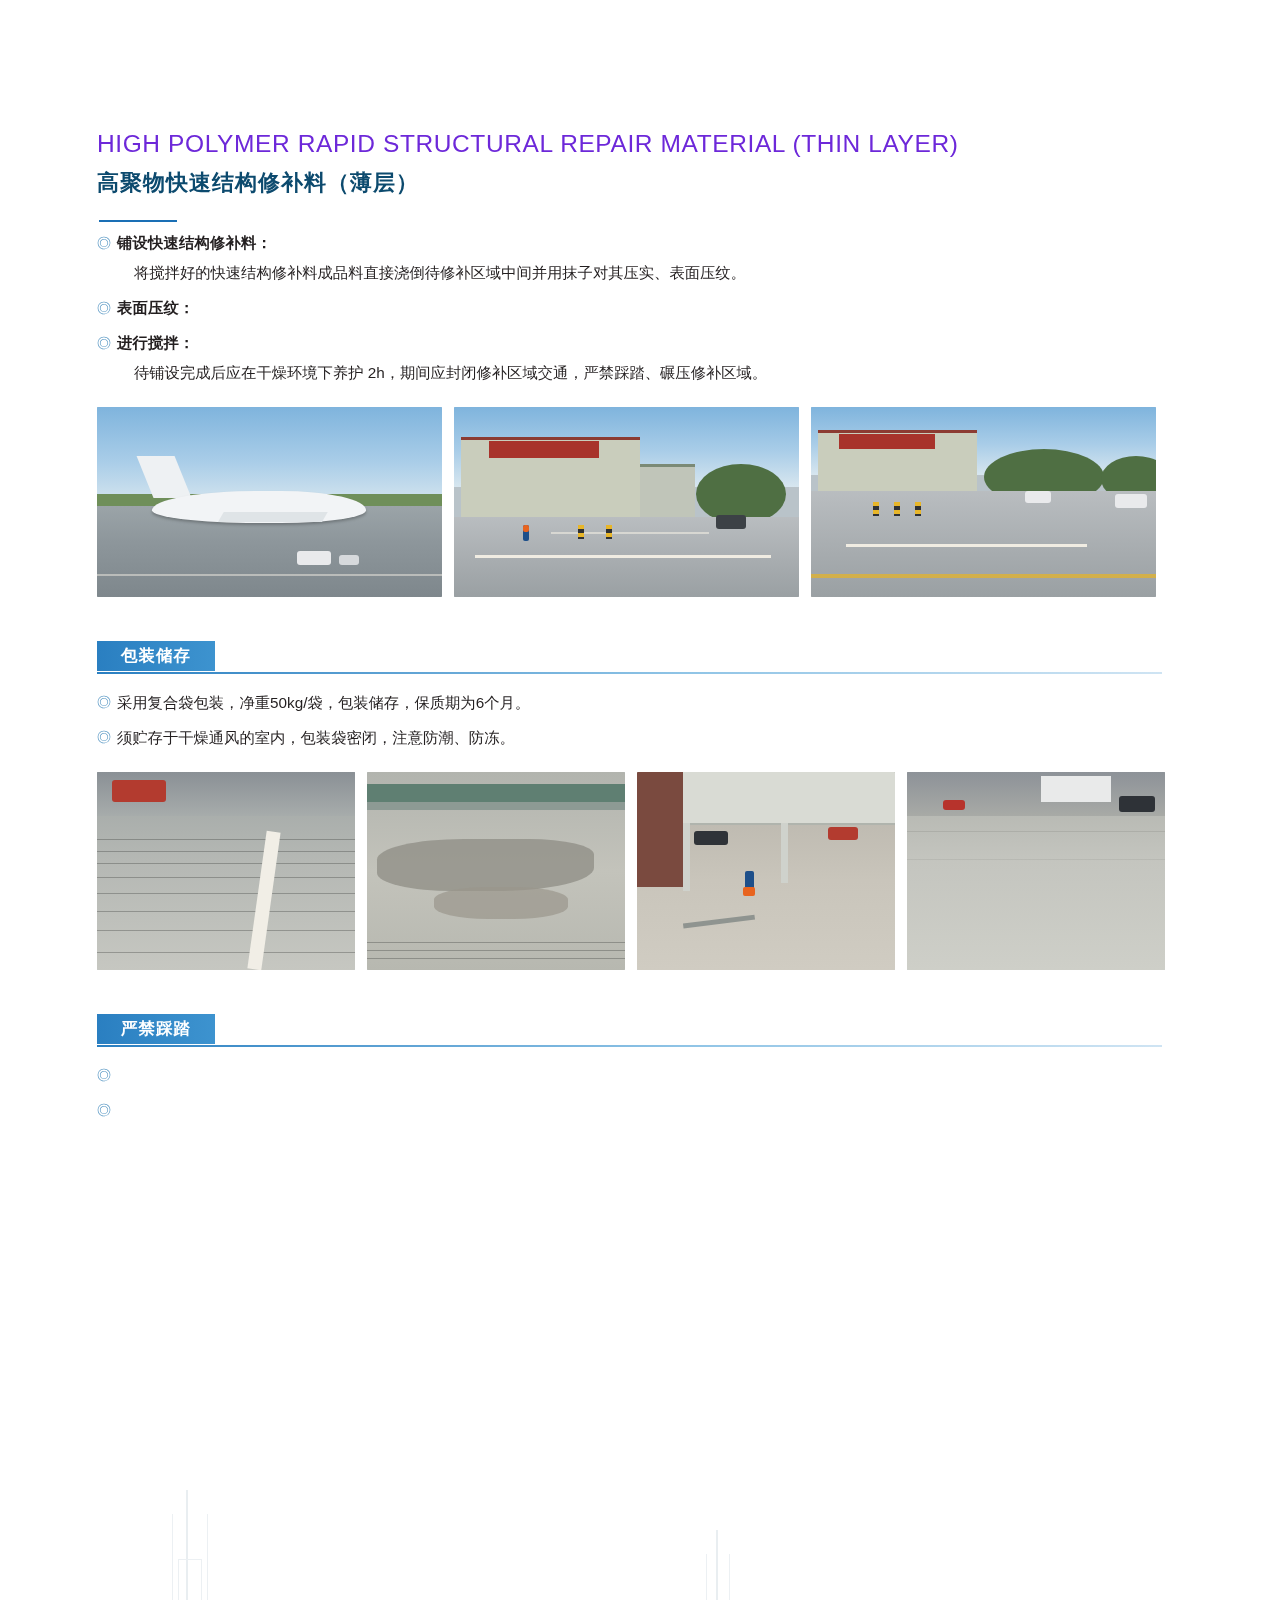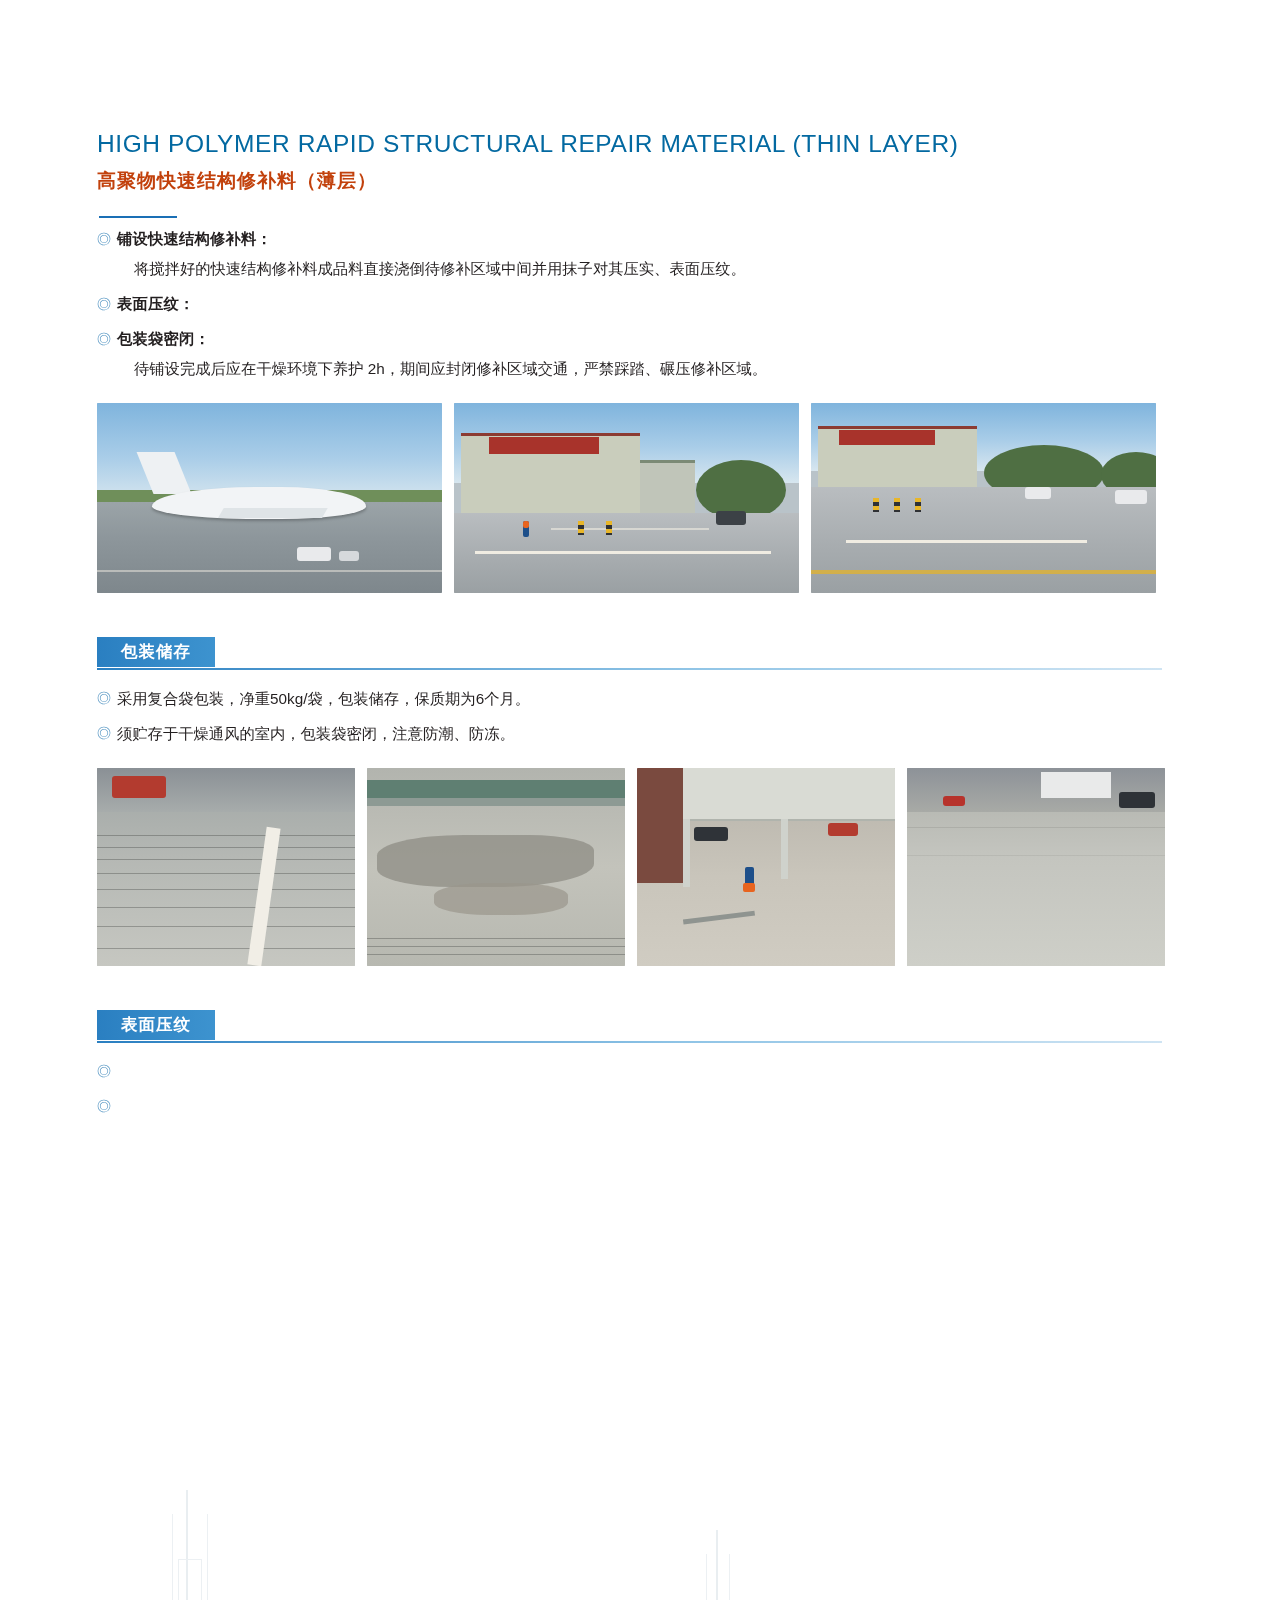--- a/index.html
+++ b/index.html
@@ -26,28 +26,28 @@
     position: absolute;
     left: 97px;
     top: 130px;
     width: 1065px;
   }
 
   
   .title-en {
     font-size: 24.5px;
     letter-spacing: 0.6px;
-    color: #0369a1;
+    color: #6d28d9;
     font-weight: 400;
     margin: 0 0 10px 0;
     white-space: nowrap;
   }
   .title-cn {
-    font-size: 19px;
-    color: #c2410c;
+    font-size: 22px;
+    color: #0c4a6e;
     font-weight: 600;
     margin: 0;
     letter-spacing: 1px;
   }
   .title-rule {
     width: 78px;
     height: 2px;
     background: #1a6fb5;
     margin: 22px 0 0 2px;
   }
@@ -327,21 +327,21 @@
     </div>
     <p class="sub-text">将搅拌好的快速结构修补料成品料直接浇倒待修补区域中间并用抹子对其压实、表面压纹。</p>
 
     <div class="bullet-row">
       <span class="bullet-mark">◎</span>
       <span class="bullet-heading">表面压纹：</span>
     </div>
 
     <div class="bullet-row">
       <span class="bullet-mark">◎</span>
-      <span class="bullet-heading">包装袋密闭：</span>
+      <span class="bullet-heading">进行搅拌：</span>
     </div>
     <p class="sub-text">待铺设完成后应在干燥环境下养护 2h，期间应封闭修补区域交通，严禁踩踏、碾压修补区域。</p>
 
     <div class="photos strip1">
 
       <div class="photo p1">
         <div class="sky" style="height:52%"></div>
         <div class="grass" style="top:46%"></div>
         <div class="ground" style="height:48%"></div>
         <div class="plane-tail"></div>
@@ -449,21 +449,21 @@
         <div class="band" style="left:52%;top:2%;width:70px;height:26px;background:#e9eaea;"></div>
         <div class="car" style="left:82%;top:12%;width:36px;height:16px;background:#2e3237;"></div>
         <div class="car" style="left:14%;top:14%;width:22px;height:10px;background:#b7332c;"></div>
         <div class="tine" style="top:30%;opacity:.35"></div>
         <div class="tine" style="top:44%;opacity:.25"></div>
       </div>
     </div>
 
     <div class="section">
       <div class="section-head">
-        <div class="tab">表面压纹</div>
+        <div class="tab">严禁踩踏</div>
         <div class="section-rule"></div>
       </div>
       <div class="section-list">
         <div class="li">
           <span class="bullet-mark">◎</span>
         </div>
         <div class="li">
           <span class="bullet-mark">◎</span>
         </div>
       </div>

